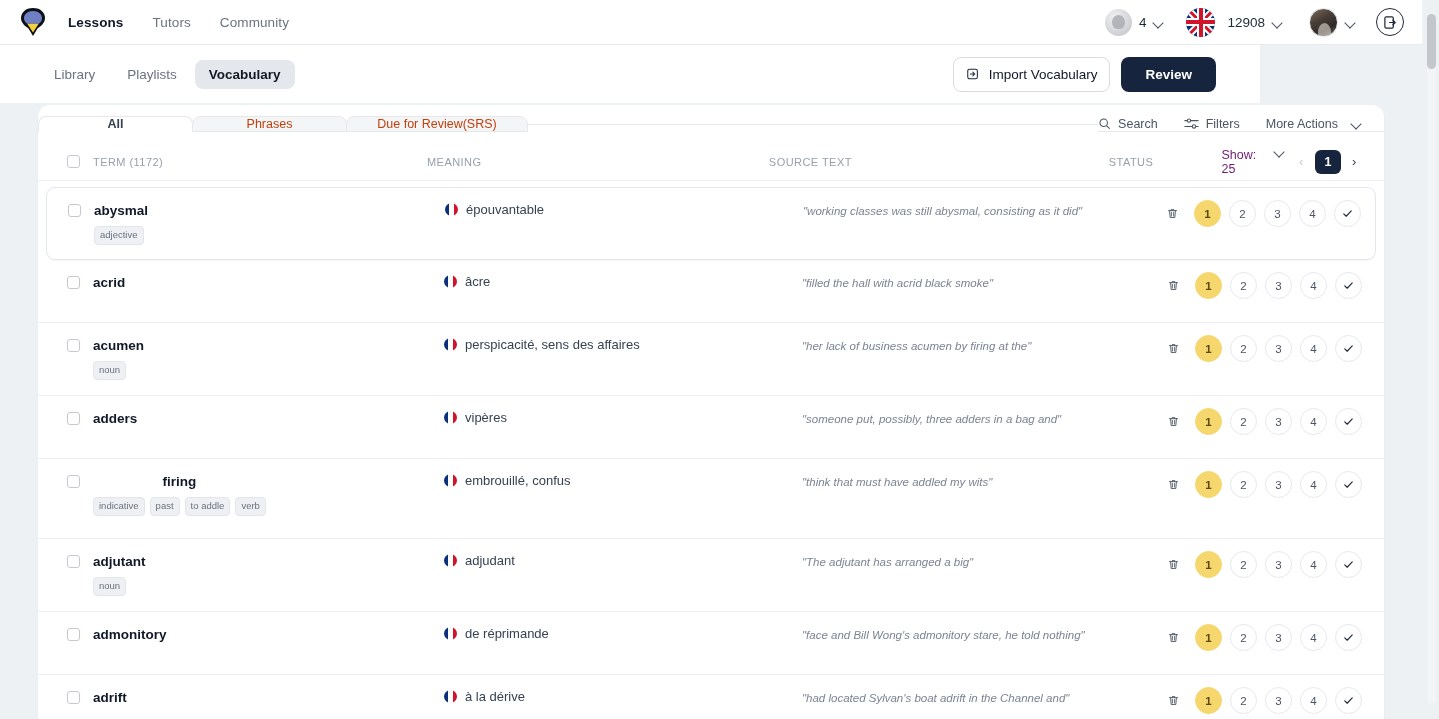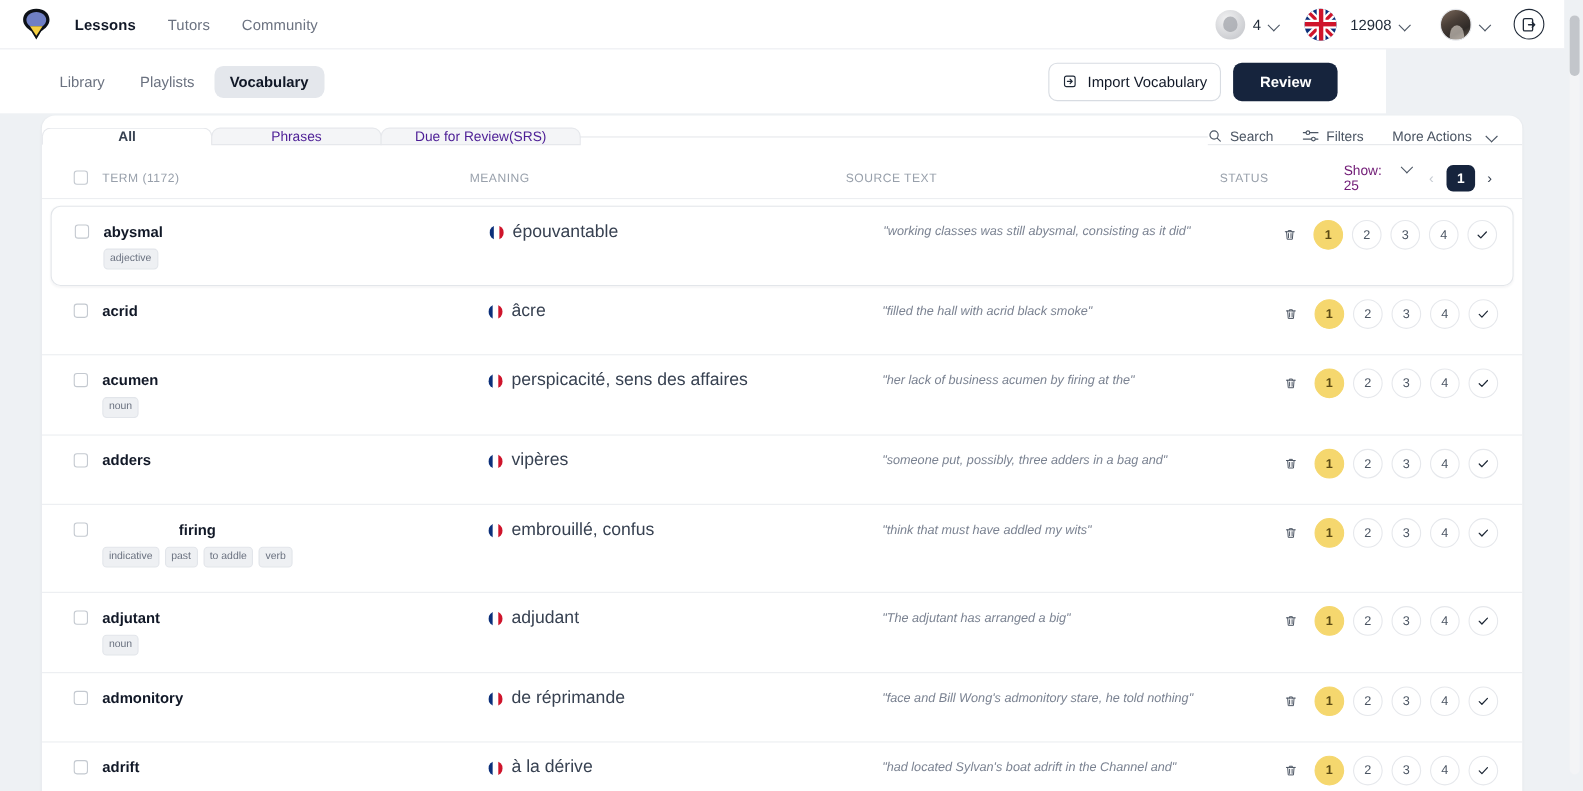--- a/index.html
+++ b/index.html
@@ -129,21 +129,21 @@
     border-radius: 12px 12px 0 0;
     box-shadow: 0 1px 2px rgba(16,24,40,.05);
     overflow: hidden;
   }
   .tabrow {
     display: flex; align-items: center;
     height: 38px; position: relative;
   }
   .ttab {
     width: 155px; display:flex; align-items:center; justify-content:center;
-    font-size: 12.5px; color: #4c1d95; cursor: pointer;
+    font-size: 12.5px; color: #c2410c; cursor: pointer;
     background: #f4f5f7; border: 1px solid #e6e8ec; border-bottom: 1px solid #e6e8ec;
     border-radius: 8px 8px 0 0; margin-right: -1px; white-space: nowrap;
   }
   .ttab.wide { width: 182px; }
   .ttab.active {
     background: #fff; color: #374151; font-weight: 600;
     border-bottom-color: #fff;
   }
   .tabrow-fill { flex: 1; border-bottom: 1px solid #e6e8ec; }
   .tools {
@@ -202,21 +202,21 @@
   }
   .row-mean { width: 358px; padding-top: 14px; display:flex; align-items:center; gap:8px; }
   .flag-fr {
     width: 13px; height: 13px; border-radius: 50%; overflow:hidden;
     display:flex; flex:none;
   }
   .flag-fr span { display:block; height:100%; }
   .fr-b { width: 34%; background:#0b2f7a; }
   .fr-w { width: 32%; background:#ffffff; }
   .fr-r { width: 34%; background:#cf142b; }
-  .mean-txt { font-size: 16px; color:#374151; }
+  .mean-txt { font-size: 13px; color:#374151; }
   .row-src { width: 356px; padding-top: 15px; }
   .src-txt { font-size: 11.5px; color:#7b8392; font-style: italic; line-height:1.4; }
   .row-stat { flex:1; display:flex; align-items:center; justify-content:flex-end; padding-top: 12px; gap: 8px; }
   .dot {
     width: 27px; height: 27px; border-radius: 50%;
     border: 1px solid #e6e8ec; background:#fff;
     display:flex; align-items:center; justify-content:center;
     font-size: 11.5px; color:#4b5563; cursor:pointer; flex:none;
   }
   .dot.sel { background: #f5d76e; border-color:#f5d76e; color:#5b4a13; font-weight:600; }

